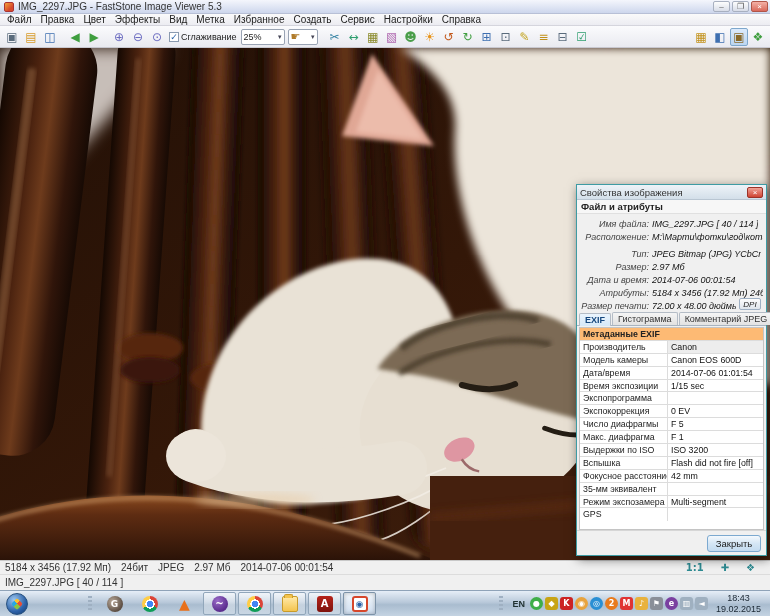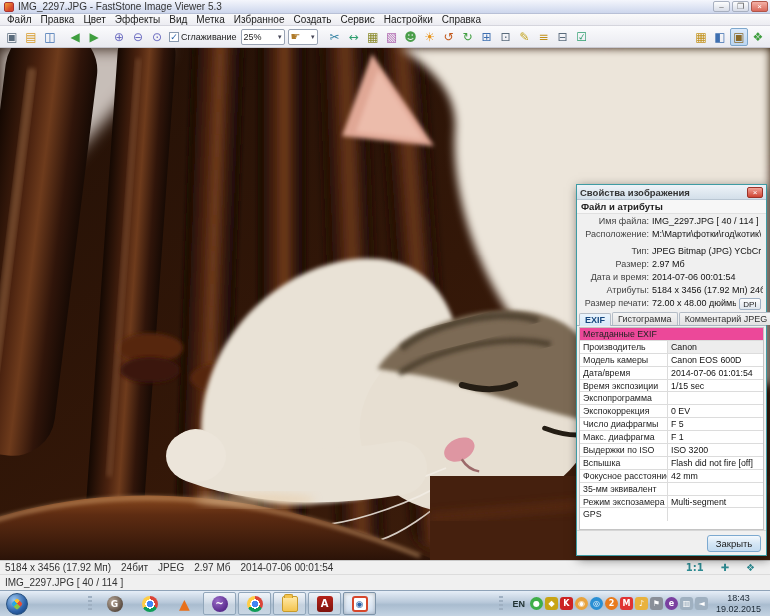--- a/index.html
+++ b/index.html
@@ -50,40 +50,40 @@
   .status-row span { margin-right:10px; white-space:nowrap; }
   .status-spacer { flex:1; }
   .st-ic { color:#2e8b92; font-family:"DejaVu Sans",sans-serif; font-size:10px; font-weight:bold; margin-left:7px; }
 
   
   .dialog { position:absolute; left:576px; top:184px; width:191px; height:372px;
     background:#f0f0f0; border:1px solid #3e9ba3; box-shadow:2px 3px 10px rgba(0,0,0,.55);
     display:flex; flex-direction:column; font-size:10px; color:#222; }
   .dlg-titlebar { flex:0 0 15px; display:flex; align-items:center; padding:0 3px;
     background:linear-gradient(#eef3f8,#d3dfe9); border-bottom:1px solid #b9c6d2; }
-  .dlg-title { flex:1; font-size:9.5px; font-weight:bold; color:#333; white-space:nowrap; }
+  .dlg-title { flex:1; font-size:9.5px; font-weight:normal; color:#333; white-space:nowrap; }
   .dlg-close { width:16px; height:11px; font-size:8px; line-height:10px; text-align:center; color:#fff;
     background:linear-gradient(#f0a296,#cf4433); border:1px solid #9c3328; border-radius:2px; }
   .dlg-section { flex:0 0 14px; font-size:9.5px; font-weight:bold; padding:1px 4px; background:#f7f7f7;
     border-bottom:1px solid #e0e0e0; }
   .dlg-info { flex:0 0 97px; padding:2px 3px 0 0; }
-  .info-row { display:flex; height:13px; align-items:flex-start; position:relative; }
+  .info-row { display:flex; height:13px; align-items:flex-end; position:relative;font-style:italic; }
   .info-row.gap-after { margin-bottom:4px; }
   .info-label { flex:0 0 72px; text-align:right; color:#444; font-size:9px; margin-right:3px; white-space:nowrap; }
   .info-value { font-size:9px; color:#111; white-space:nowrap; overflow:hidden; }
   .dpi-btn { position:absolute; right:2px; top:0; width:22px; height:12px; font-size:8px; line-height:11px;
     text-align:center; background:linear-gradient(#fdfdfd,#dfe5ec); border:1px solid #9fb0c4; border-radius:2px; }
   .dlg-tabs { flex:0 0 15px; display:flex; align-items:flex-end; padding:0 2px; gap:1px;
     border-bottom:1px solid #a8b4c0; }
   .tab { font-size:9px; padding:1px 5px 1px; background:linear-gradient(#f5f5f5,#e2e2e2);
     border:1px solid #b4bcc6; border-bottom:none; border-radius:2px 2px 0 0; color:#333; white-space:nowrap; }
   .tab.active { background:linear-gradient(#eaf4fd,#d6e9f8); color:#15477e; font-weight:bold; position:relative; top:1px; }
   .dlg-table { flex:1 1 auto; margin:1px 2px 0 2px; border:1px solid #c4c4c4; background:#fff; overflow:hidden; }
   .trow { display:flex; height:12.9px; border-bottom:1px solid #dcdcdc; }
-  .trow.thead { background:#ec4899; font-weight:normal; }
+  .trow.thead { background:#fdba74; font-weight:bold; }
   .tcell { padding:0 3px; font-size:8.8px; line-height:12.5px; white-space:nowrap; overflow:hidden; }
   .tcell.lbl { flex:0 0 88px; border-right:1px solid #dcdcdc; color:#222; }
   .tcell.val { flex:1; color:#111; }
   .trow.shaded .val { background:#ededed; }
   .dlg-footer { flex:0 0 25px; display:flex; align-items:center; justify-content:flex-end;
     border-top:1px solid #d6d6d6; padding:0 5px; background:#f0f0f0; }
   .close-btn { width:54px; height:17px; font-size:9.5px; text-align:center; line-height:15px; color:#1a1a1a;
     background:linear-gradient(#f4f9fd,#d5e6f5 50%,#c3dbf0); border:1px solid #7ca9d0; border-radius:3px; }
 
   

